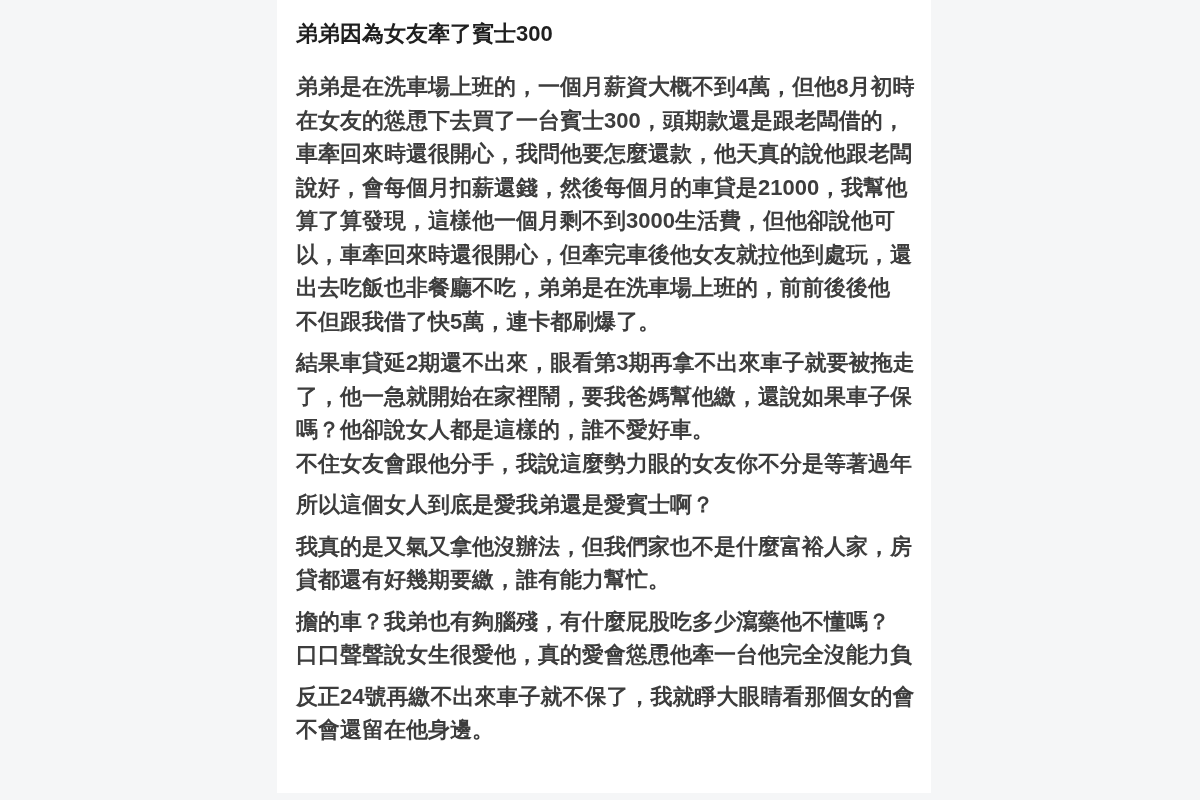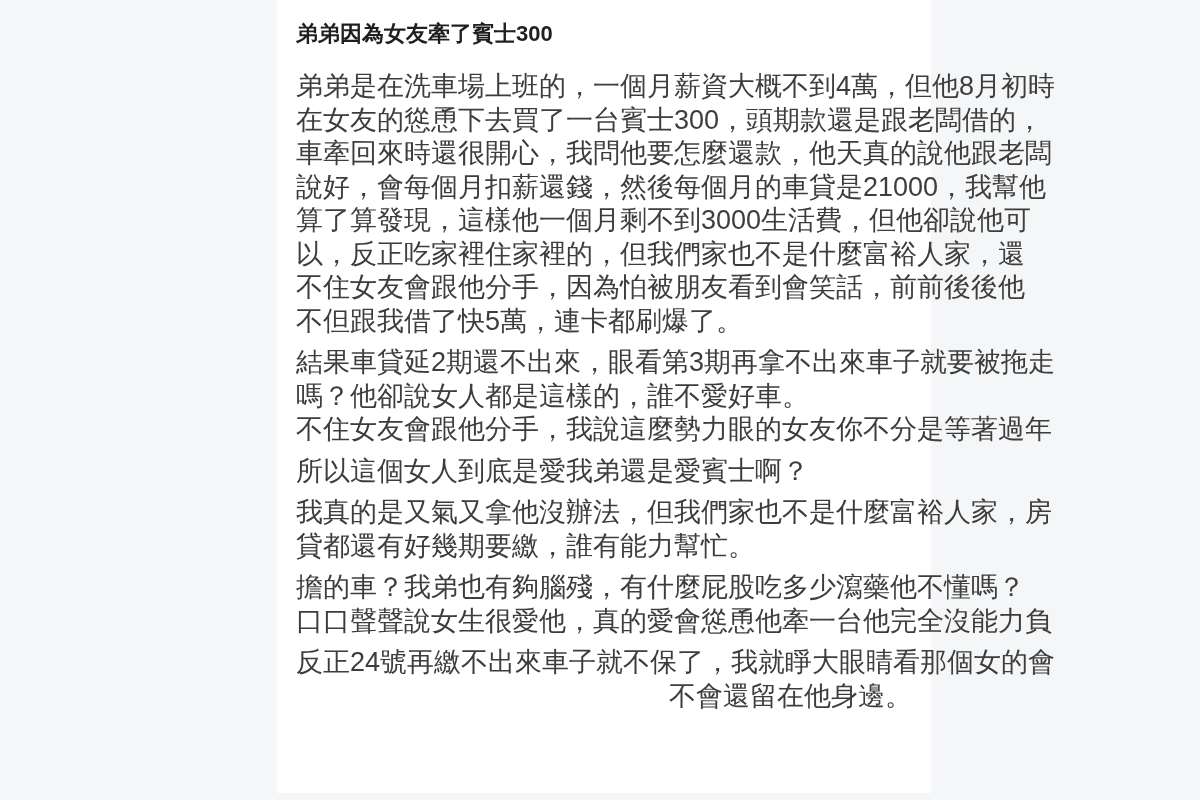--- a/index.html
+++ b/index.html
@@ -34,49 +34,49 @@
     line-height: 28px;
     font-weight: 700;
     color: var(--title-color, #1f1f1f);
     white-space: nowrap;
   }
   .paragraph {
     margin: 0 0 8px 0;
   }
   .paragraph:last-child {
     margin-bottom: 0;
-    text-align: right;
   }
   .line {
-    font-size: 27px;
+    font-size: 22px;
     line-height: 33.5px;
     color: var(--body-color, #3d3d3d);
     white-space: nowrap;
-    font-weight: 400;
+    font-weight: 700;
   }
 </style>
 </head>
 <body>
 
 <div class="page">
   <div class="card">
     <h1 class="title">弟弟因為女友牽了賓士300</h1>
     <div class="post-body">
         <div class="paragraph">
           <div class="line">弟弟是在洗車場上班的，一個月薪資大概不到4萬，但他8月初時</div>
           <div class="line">在女友的慫恿下去買了一台賓士300，頭期款還是跟老闆借的，</div>
           <div class="line">車牽回來時還很開心，我問他要怎麼還款，他天真的說他跟老闆</div>
           <div class="line">說好，會每個月扣薪還錢，然後每個月的車貸是21000，我幫他</div>
           <div class="line">算了算發現，這樣他一個月剩不到3000生活費，但他卻說他可</div>
-          <div class="line">以，反正吃家裡住家裡的，但我們家也不是什麼富裕人家，還</div>
-          <div class="line">不住女友會跟他分手，因為怕被朋友看到會笑話，前前後後他</div>
+          <div class="line">以，車牽回來時還很開心，但牽完車後他女友就拉他到處玩，還</div>
+          <div class="line">出去吃飯也非餐廳不吃，弟弟是在洗車場上班的，前前後後他</div>
           <div class="line">不但跟我借了快5萬，連卡都刷爆了。</div>
         </div>
         <div class="paragraph">
           <div class="line">結果車貸延2期還不出來，眼看第3期再拿不出來車子就要被拖走</div>
+          <div class="line">了，他一急就開始在家裡鬧，要我爸媽幫他繳，還說如果車子保</div>
           <div class="line">嗎？他卻說女人都是這樣的，誰不愛好車。</div>
           <div class="line">不住女友會跟他分手，我說這麼勢力眼的女友你不分是等著過年</div>
         </div>
         <div class="paragraph">
           <div class="line">所以這個女人到底是愛我弟還是愛賓士啊？</div>
         </div>
         <div class="paragraph">
           <div class="line">我真的是又氣又拿他沒辦法，但我們家也不是什麼富裕人家，房</div>
           <div class="line">貸都還有好幾期要繳，誰有能力幫忙。</div>
         </div>

